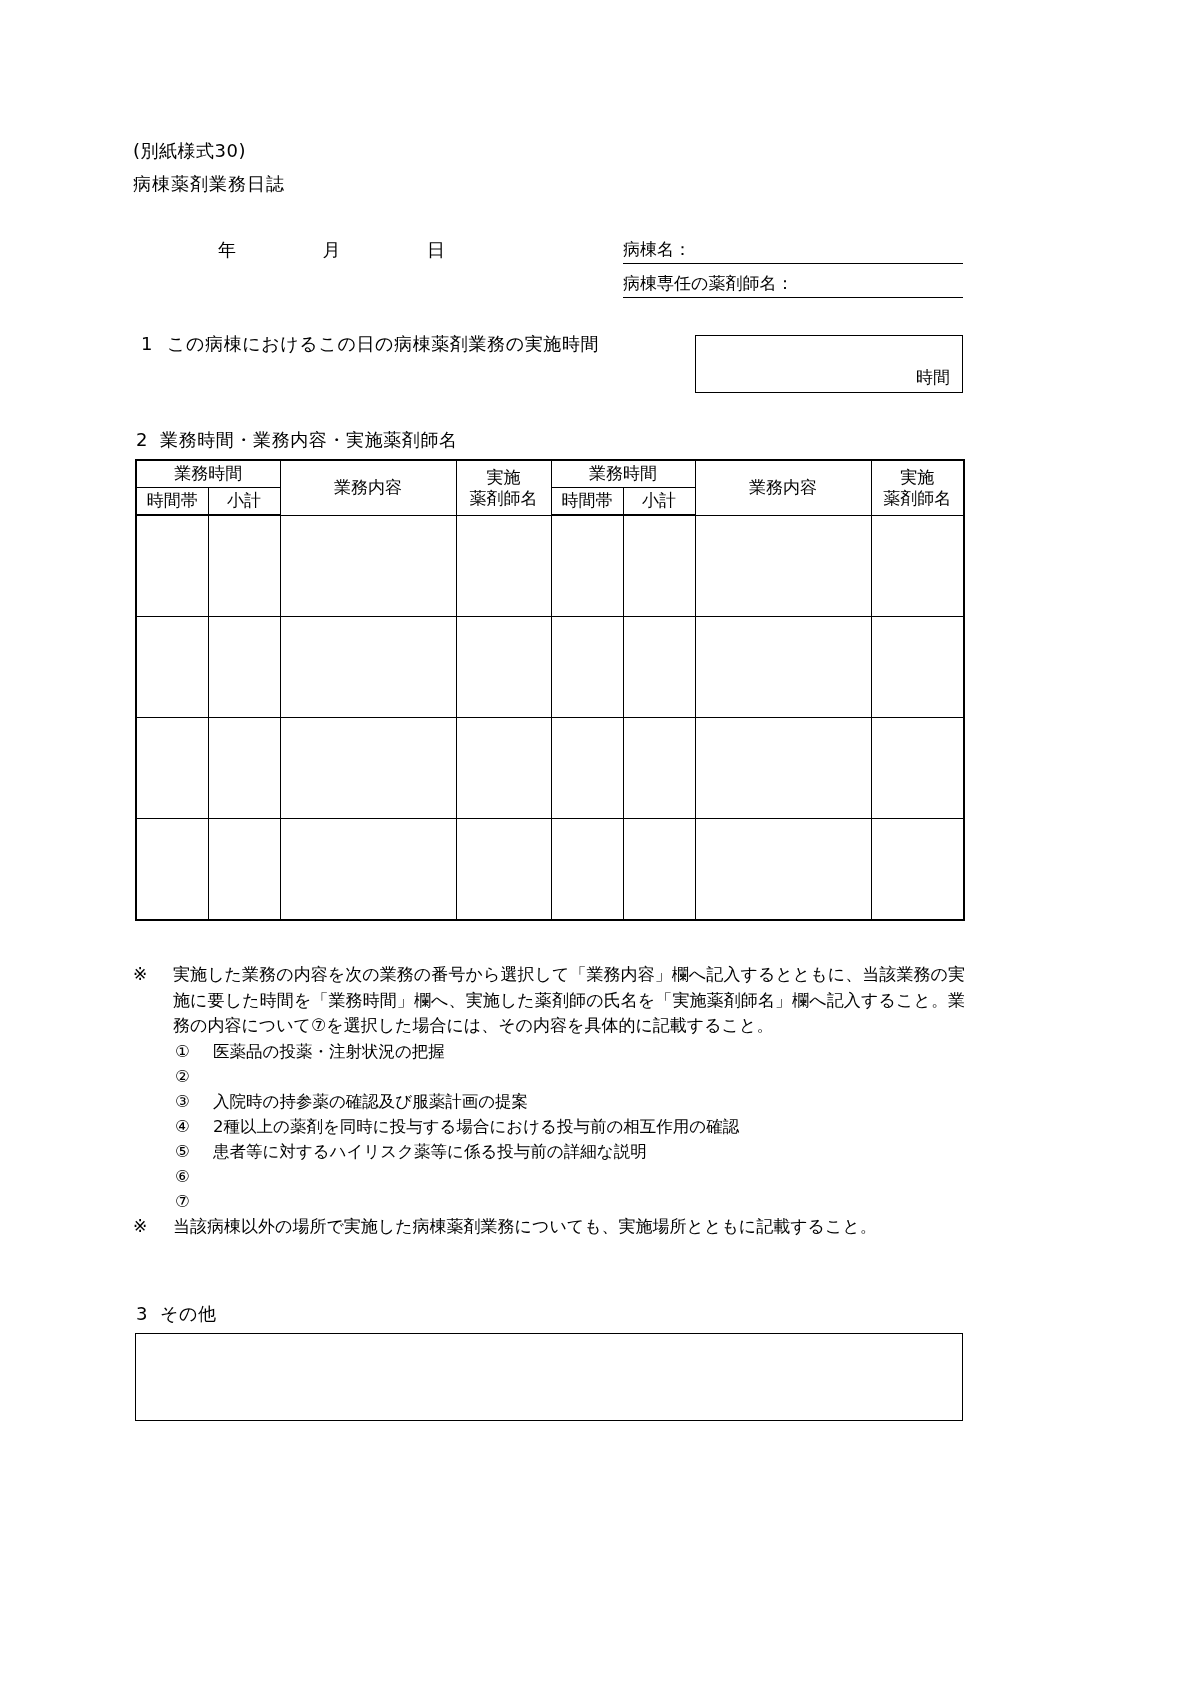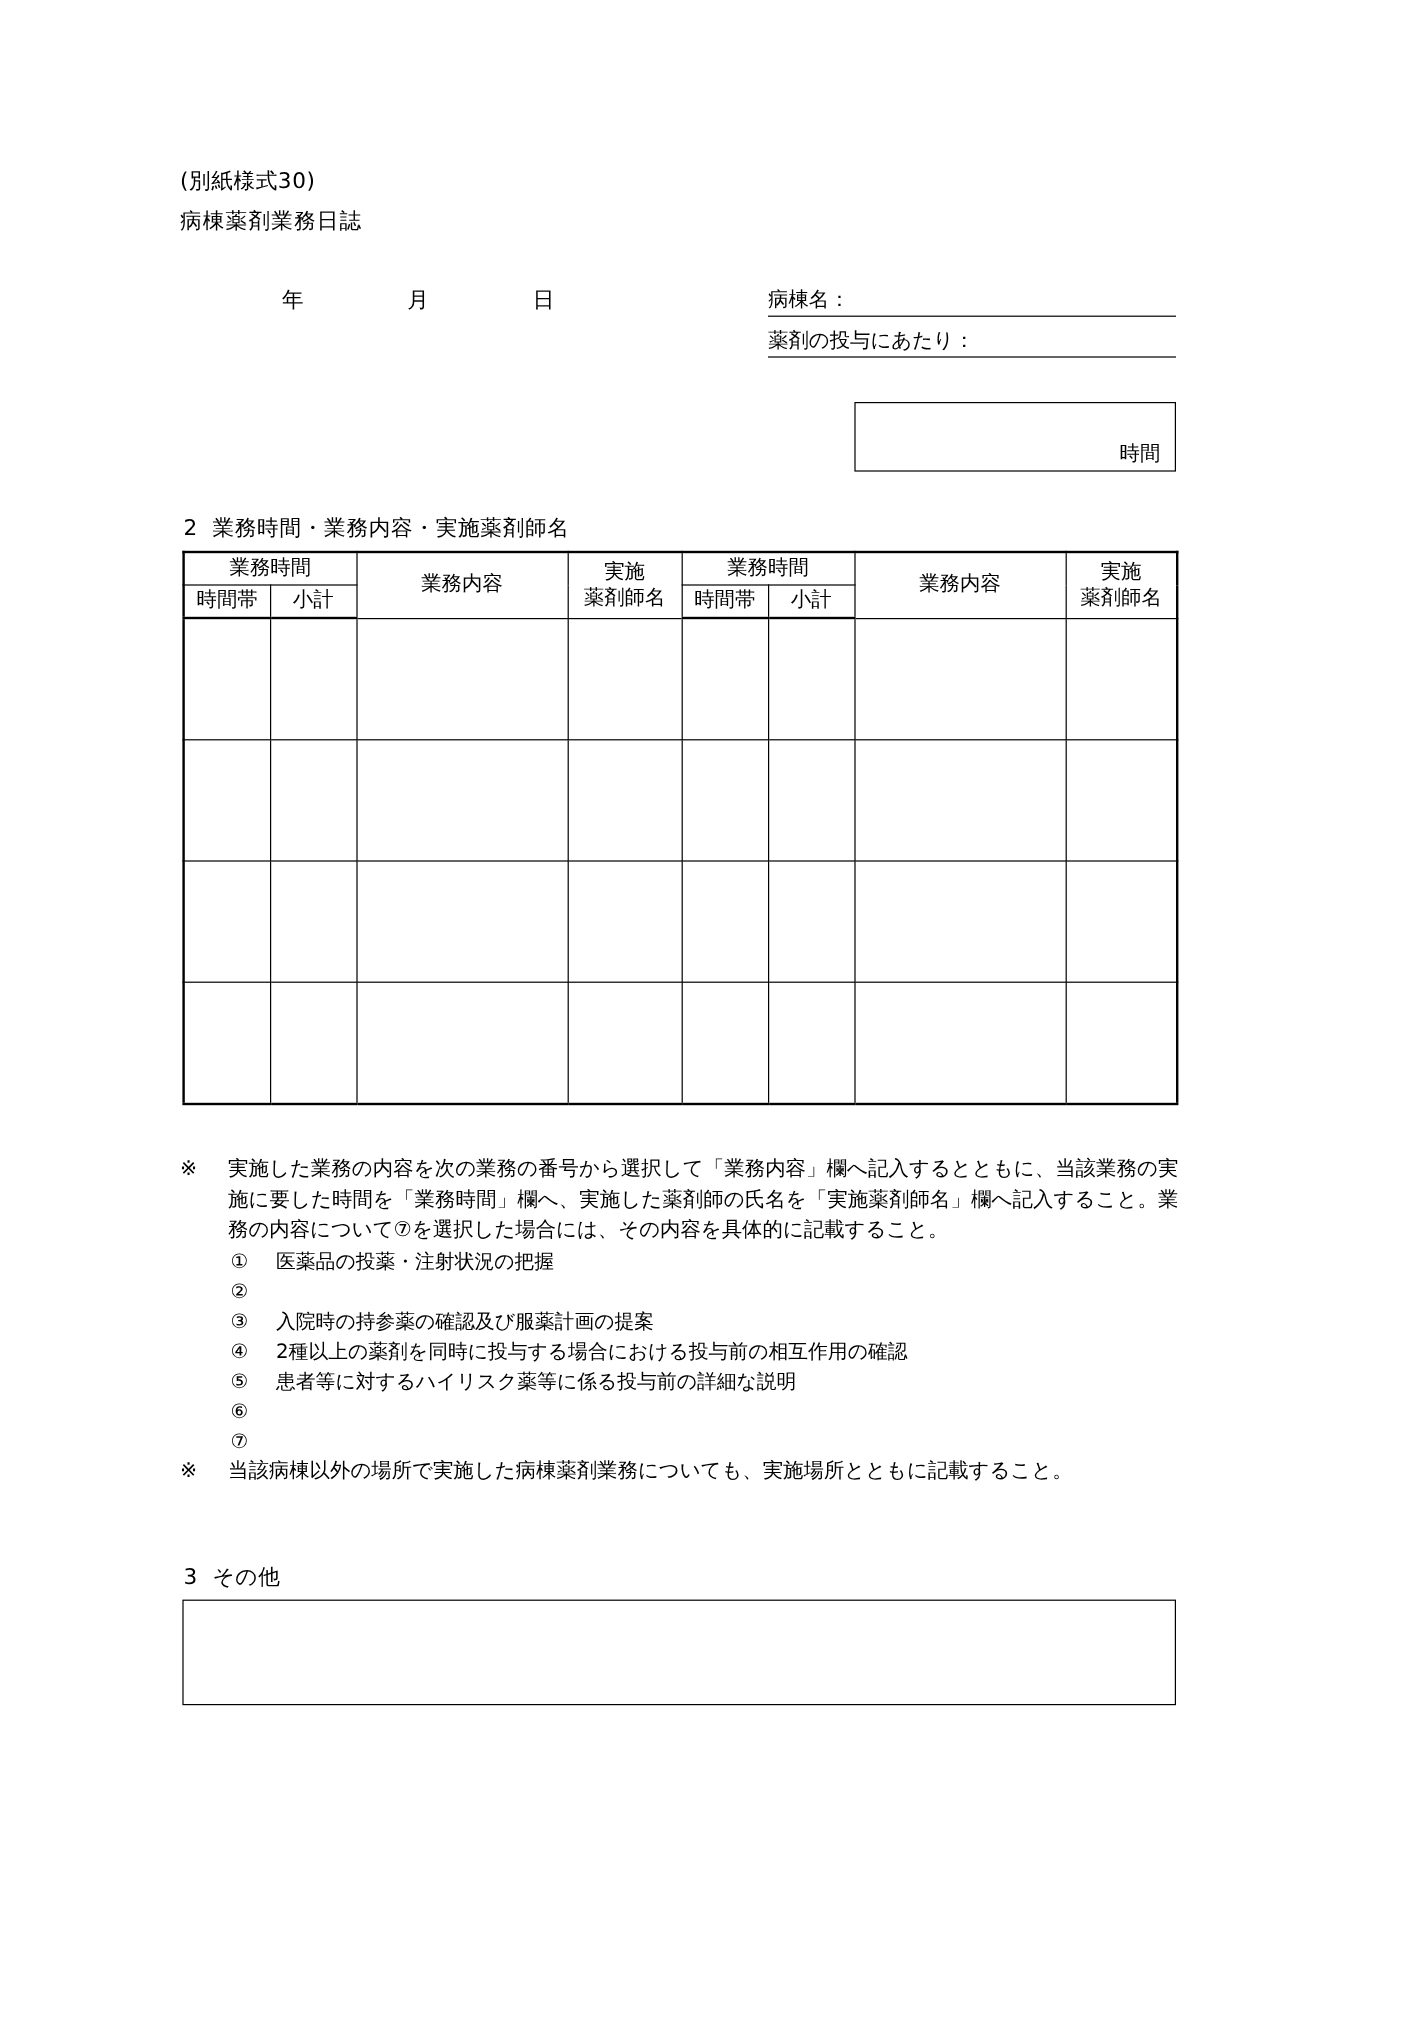--- a/index.html
+++ b/index.html
@@ -13,21 +13,21 @@
   }
   #page {
     position: relative;
     width: 1181px;
     height: 1695px;
     background: #ffffff;
     overflow: hidden;
   }
   .sheet {
     position: absolute;
-    left: 150px;
+    left: 133px;
     top: 0;
     width: 832px;
     height: 1211px;
   }
 
   
   .form-code {
     position: absolute;
     left: 0;
     top: 139px;
@@ -211,23 +211,26 @@
       <span>月</span>
       <span class="gap"></span>
       <span>日</span>
     </div>
 
     <div class="field-row field-ward">
       <span>病棟名：</span>
     </div>
 
     <div class="field-row field-pharm">
-      <span>薬剤の投与にあたり：</span>
-    </div>
-
+      <span>病棟専任の薬剤師名：</span>
+    </div>
+
+    <div class="sec1-label">
+      <span class="num">1</span><span>この病棟におけるこの日の病棟薬剤業務の実施時間</span>
+    </div>
     <div class="sec1-box">
       <span class="unit">時間</span>
     </div>
 
     <div class="sec2-label">
       <span class="num">2</span><span>業務時間・業務内容・実施薬剤師名</span>
     </div>
 
     <table class="worktable">
       <colgroup>

